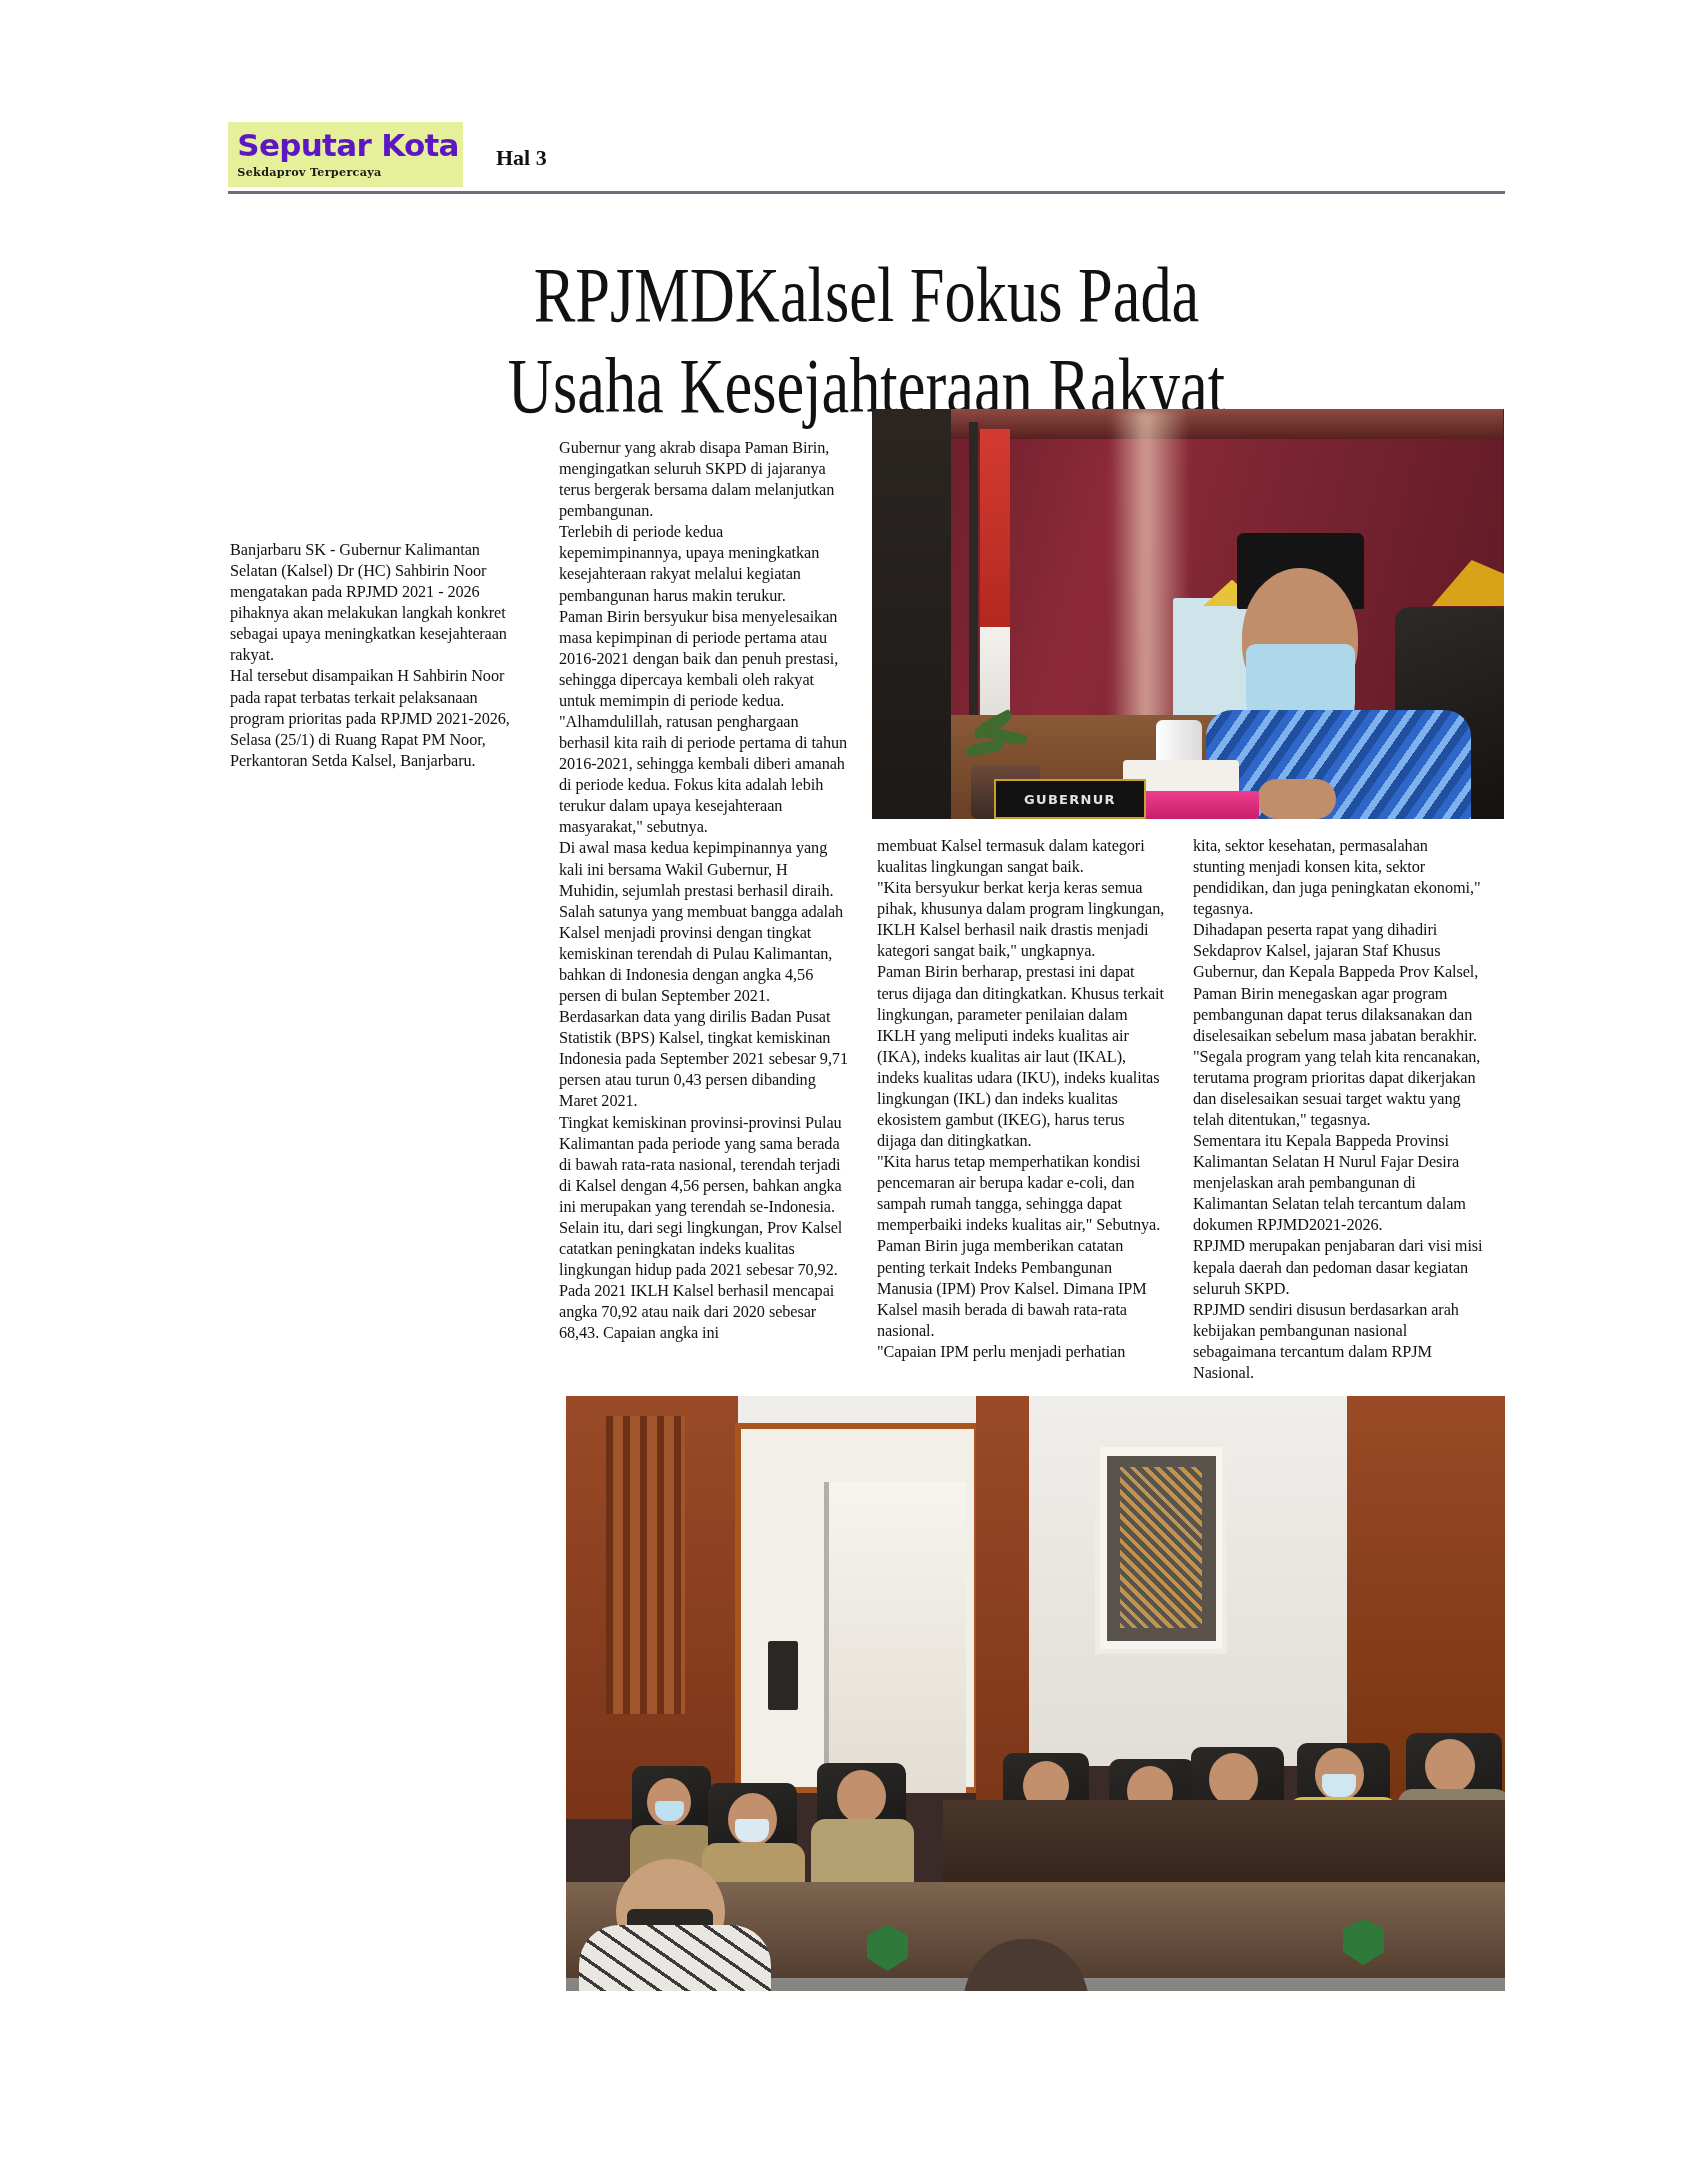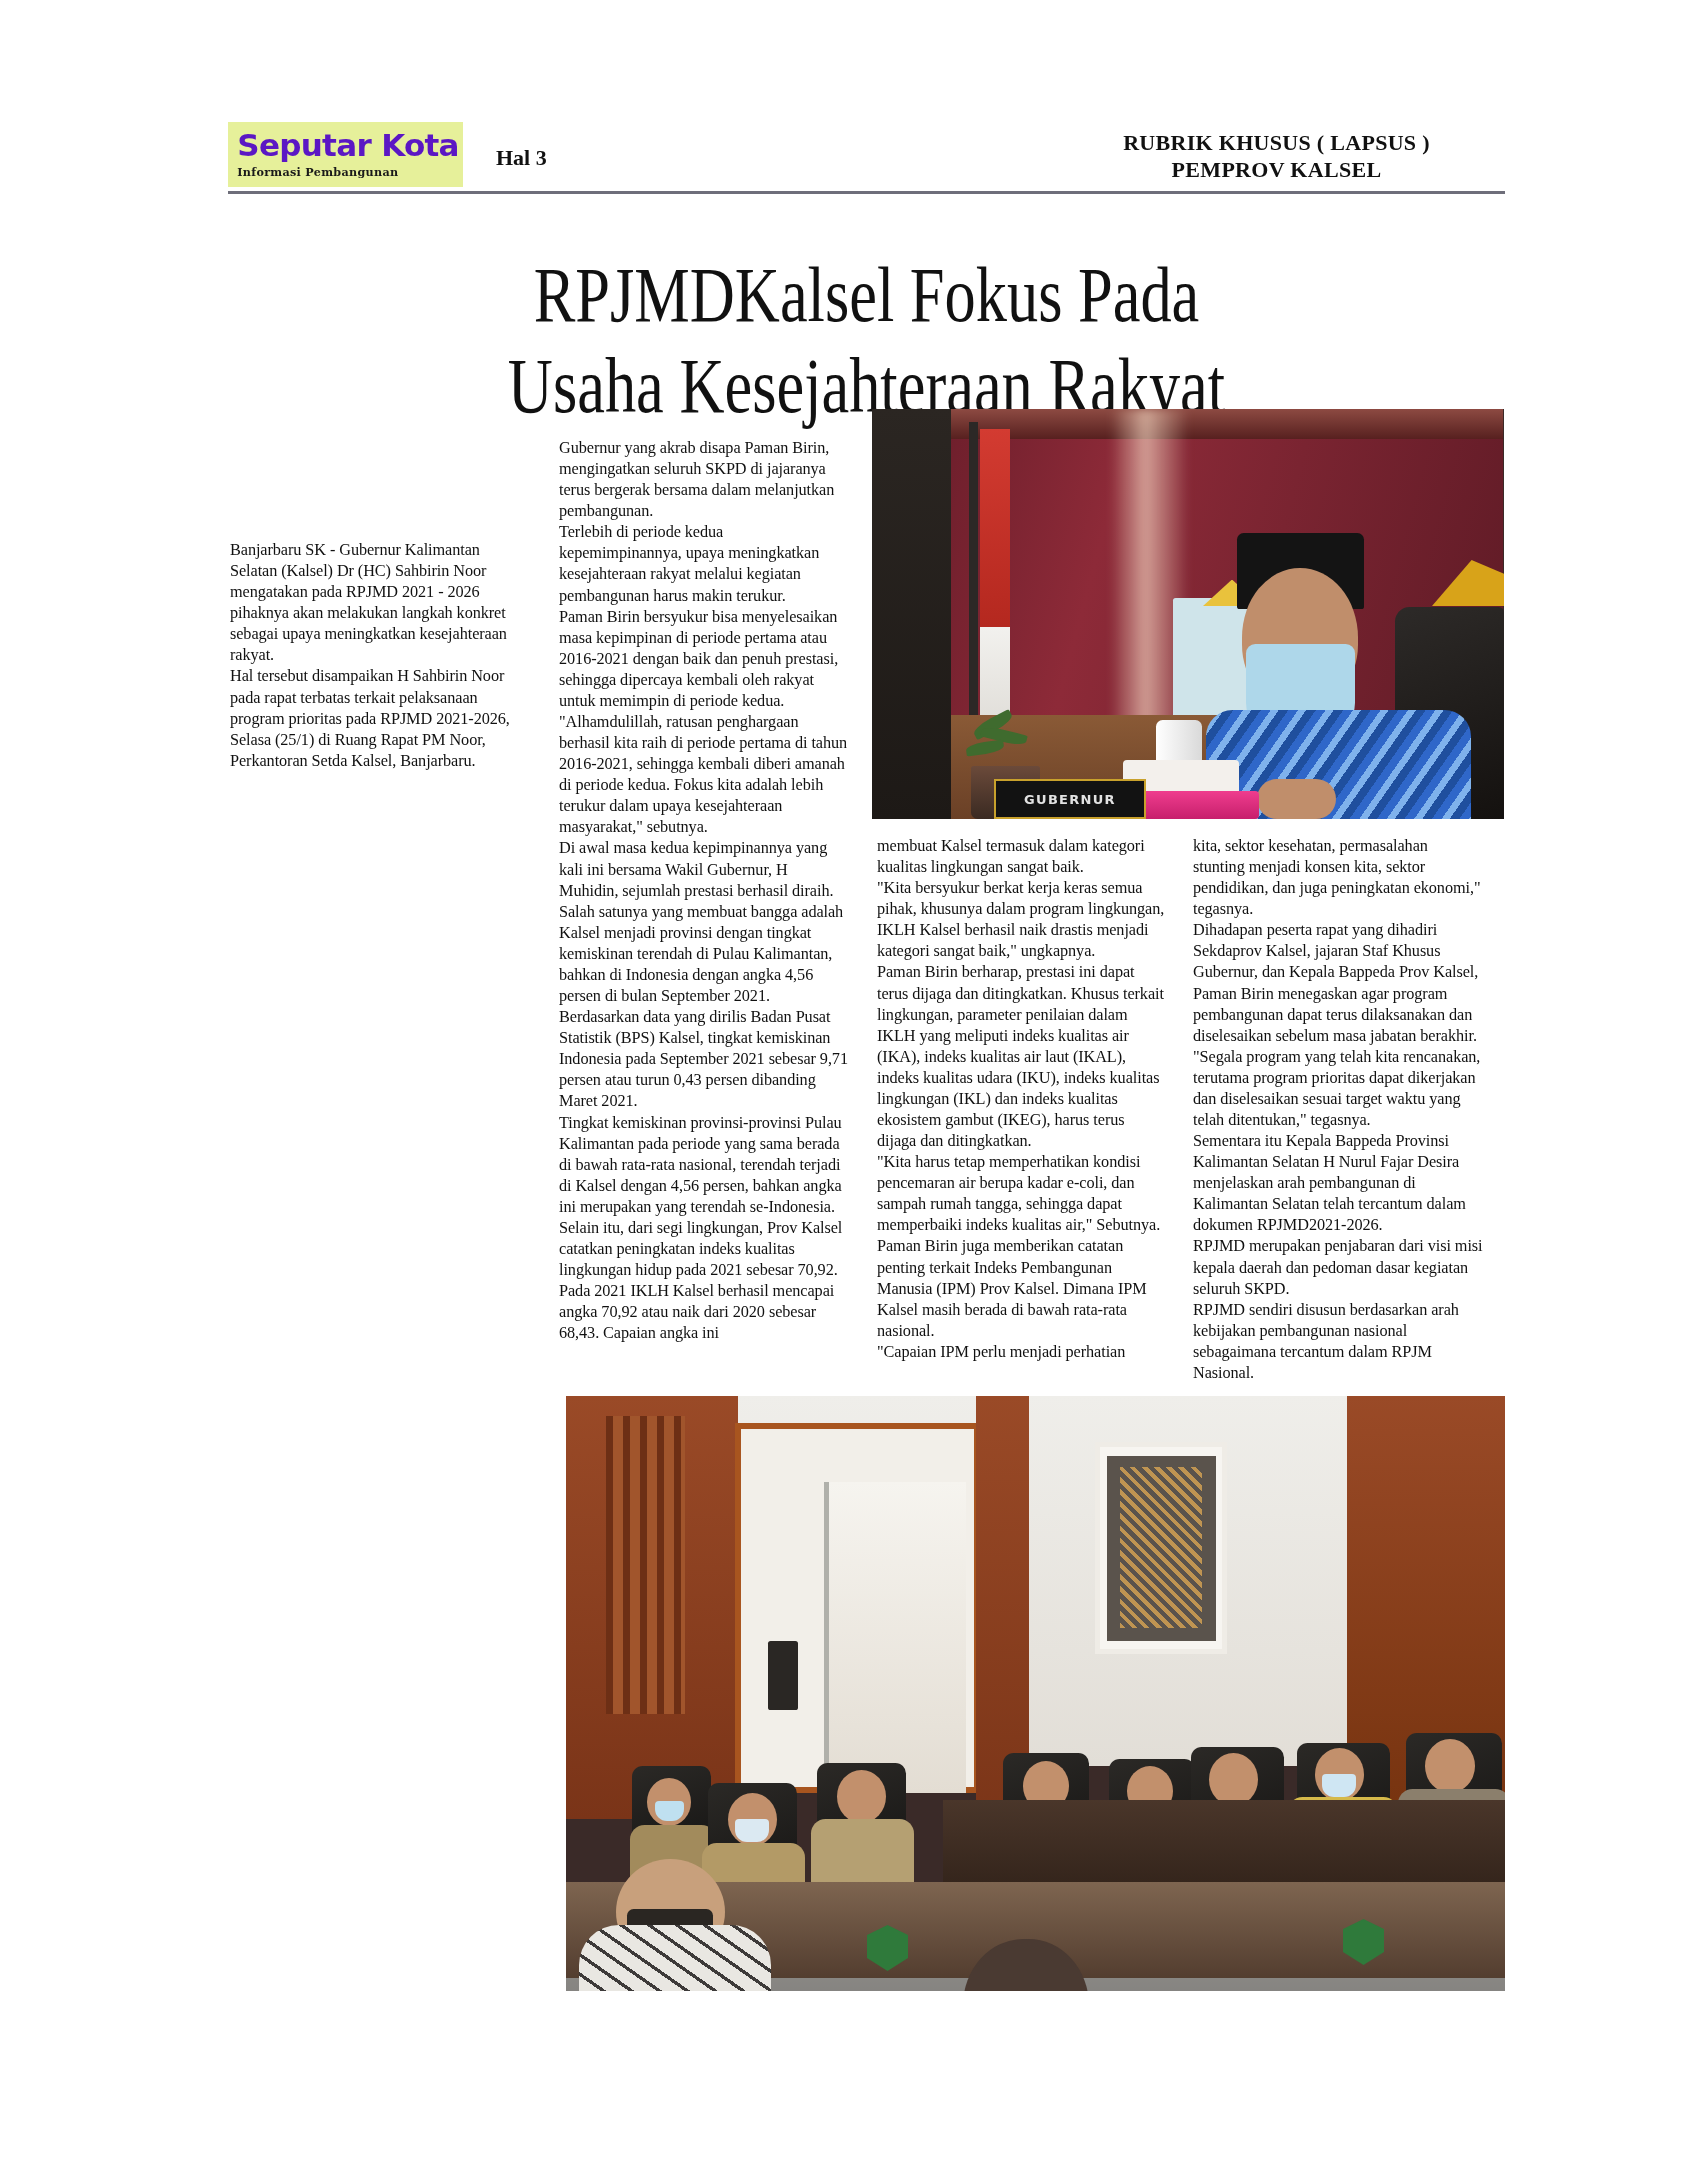--- a/index.html
+++ b/index.html
@@ -213,30 +213,26 @@
 </style>
 </head>
 <body>
 
 <div class="page">
 
   <div class="masthead">
 
     <div class="logo-box">
       <div class="logo-name">Seputar Kota</div>
-      <div class="logo-tagline">Informasi Pembangunan</div>
+      <div class="logo-tagline">Sekdaprov Terpercaya</div>
     </div>
 
     <div class="hal">Hal 3</div>
 
 
-    <div class="rubrik">
-      <div>RUBRIK KHUSUS ( LAPSUS )</div>
-      <div>PEMPROV KALSEL</div>
-    </div>
   </div>
 
   <div class="mast-rule"></div>
 
   <h1 class="headline">
     <span class="hl-line">RPJMDKalsel Fokus Pada</span>
     <span class="hl-line">Usaha Kesejahteraan Rakyat</span>
   </h1>
 
   <div class="photo" id="photo-gov">

